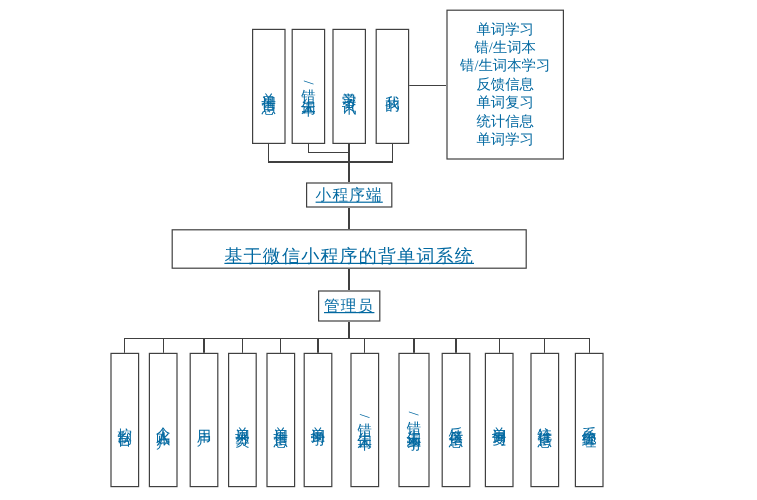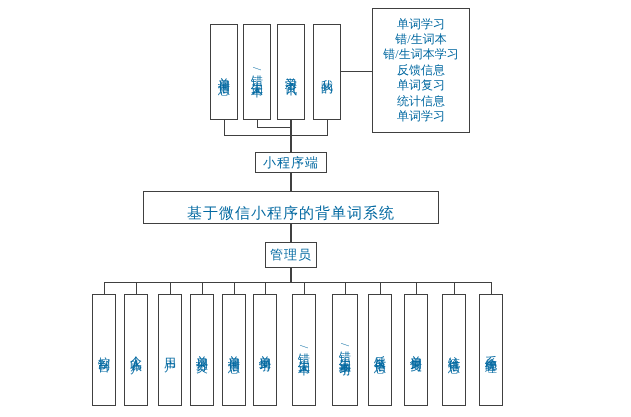--- a/index.html
+++ b/index.html
@@ -38,20 +38,21 @@
     writing-mode: vertical-rl;
     text-orientation: mixed;
     letter-spacing: 2px;
     line-height: 1;
     white-space: nowrap;
   }
   .hnode {
     font-size: 13px;
     letter-spacing: 1px;
     white-space: nowrap;
+    text-decoration: underline;
   }
   .root-node {
     font-size: 15px;
     letter-spacing: 1px;
   }
   .features {
     position: absolute;
     box-sizing: border-box;
     border: 1px solid #404040;
     background: #ffffff;

